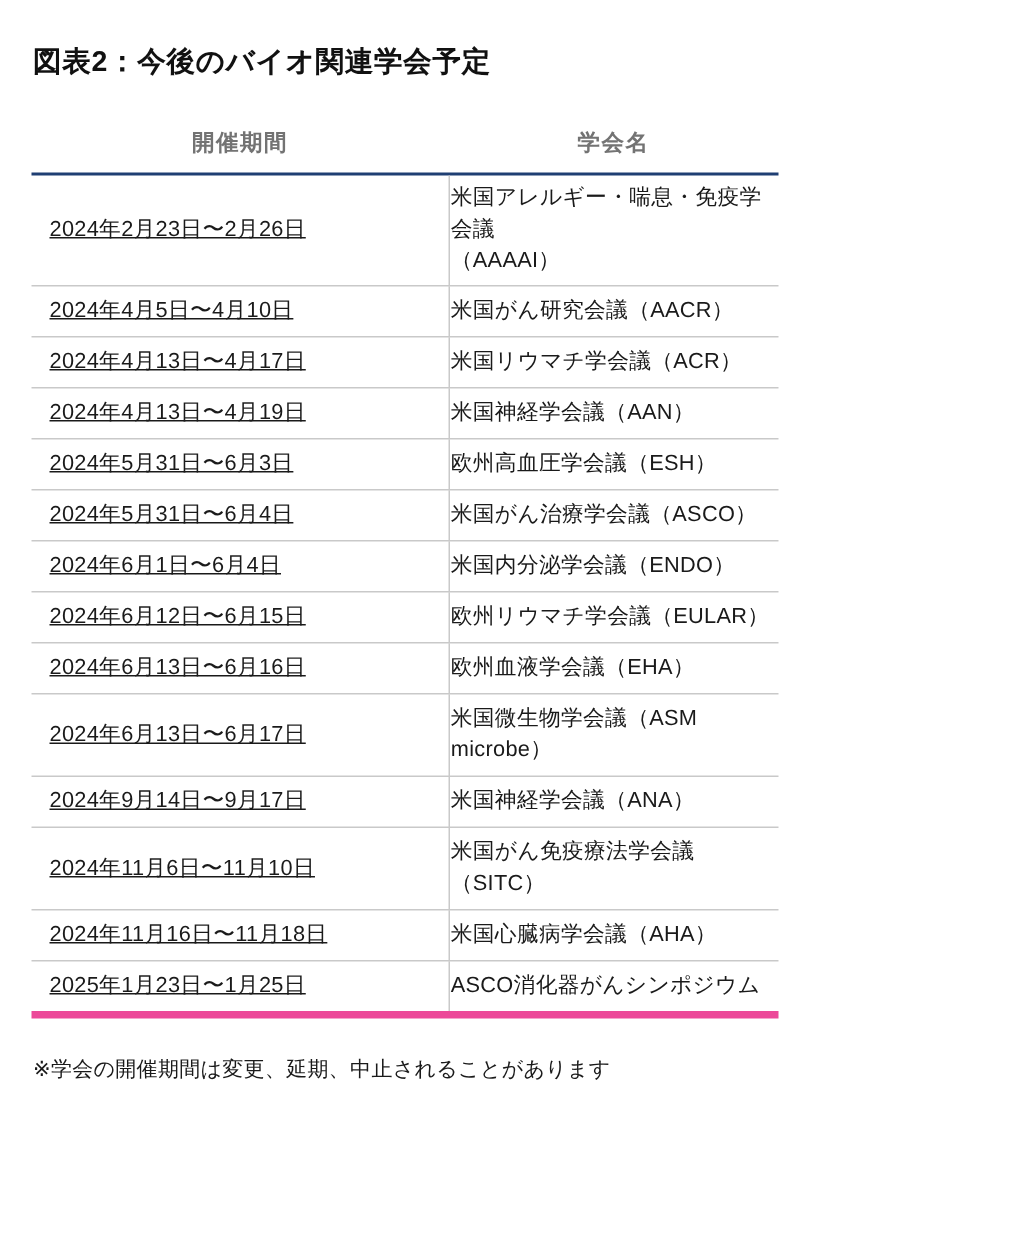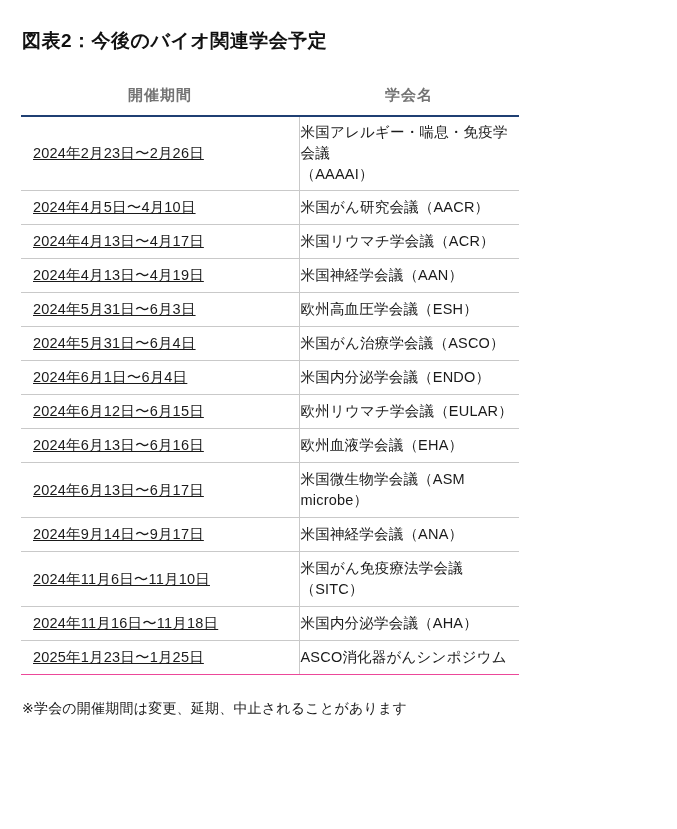--- a/index.html
+++ b/index.html
@@ -65,21 +65,21 @@
     text-decoration: underline;
   }
   table.schedule tbody td.name {
     padding-left: 1px;
   }
   table.schedule tbody tr.two-line td {
     padding-top: 5px;
     padding-bottom: 5px;
   }
   table.schedule tbody tr:last-child td {
-    border-bottom: 1px solid #ec4899;
+    border-bottom: 5px solid #ec4899;
   }
   .name-line2 {
     display: block;
   }
   .footnotes {
     margin-top: 22px;
     padding-left: 4px;
     font-size: 14px;
     color: #1a1a1a;
     line-height: 1.65;
@@ -155,21 +155,21 @@
         <tr>
           <td class="period">2024年9月14日〜9月17日</td>
           <td class="name">米国神経学会議（ANA）</td>
         </tr>
         <tr>
           <td class="period">2024年11月6日〜11月10日</td>
           <td class="name">米国がん免疫療法学会議（SITC）</td>
         </tr>
         <tr>
           <td class="period">2024年11月16日〜11月18日</td>
-          <td class="name">米国内分泌学会議（AHA）</td>
+          <td class="name">米国心臓病学会議（AHA）</td>
         </tr>
         <tr>
           <td class="period">2025年1月23日〜1月25日</td>
           <td class="name">ASCO消化器がんシンポジウム</td>
         </tr>
       </tbody>
     </table>
   </div>
 
   <div class="footnotes">

